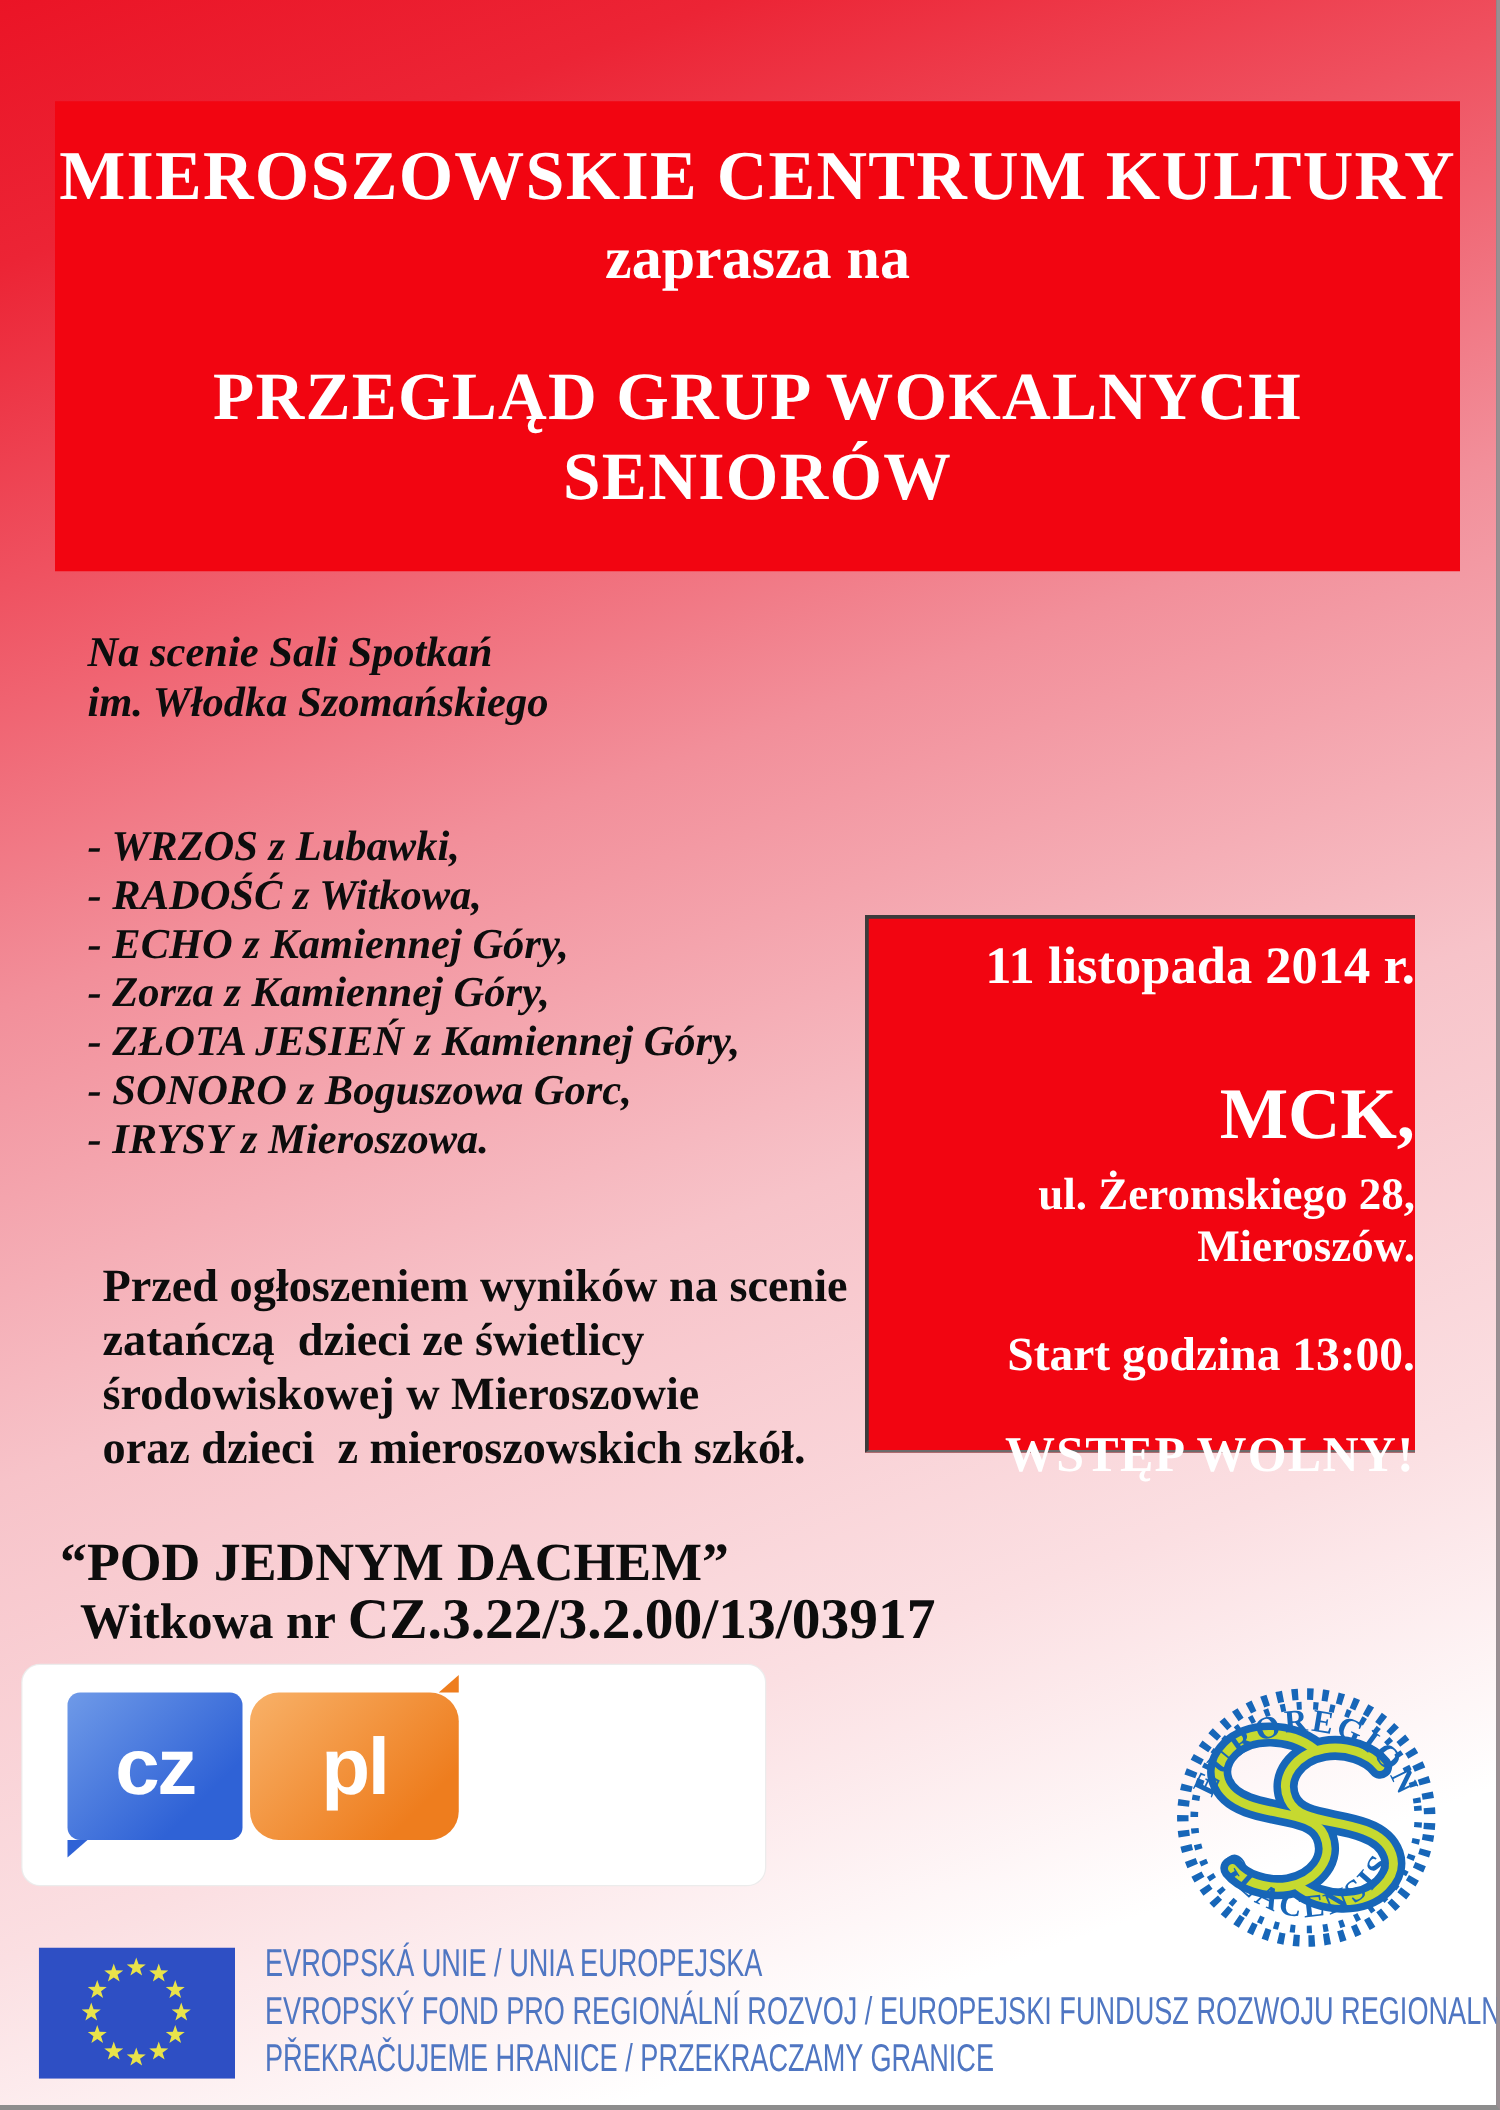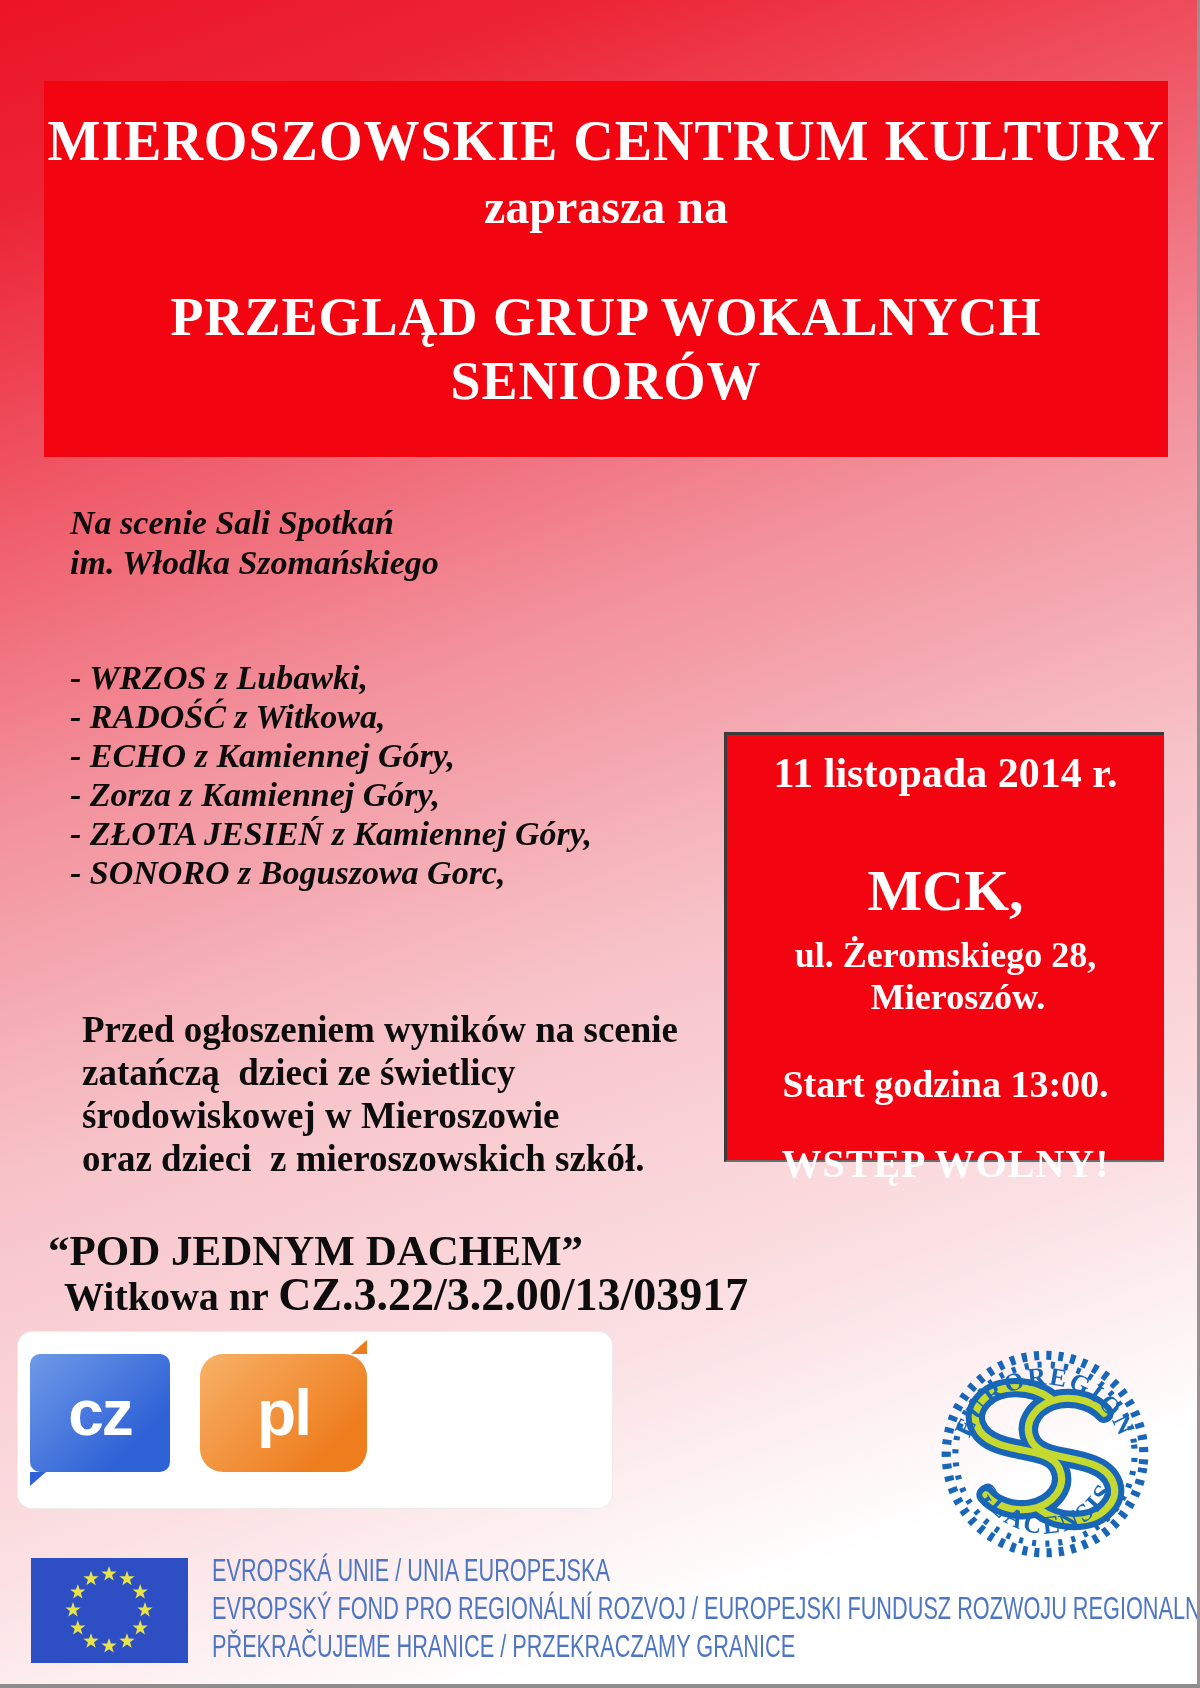--- a/index.html
+++ b/index.html
@@ -14,40 +14,40 @@
   .banner{position:absolute;left:44px;top:81px;width:1124px;height:376px;background:#f20511;color:#fff;text-align:center;}
   .banner .b1{font-size:56px;font-weight:bold;padding-top:28px;letter-spacing:1px;}
   .banner .b2{font-size:48px;font-weight:bold;margin-top:6px;}
   .banner .b3{font-size:54px;font-weight:bold;margin-top:52px;letter-spacing:1px;}
   .banner .b4{font-size:54px;font-weight:bold;margin-top:2px;letter-spacing:1px;}
   
   .intro{position:absolute;left:70px;top:503px;color:#0d0d0d;font-style:italic;font-weight:bold;font-size:34px;line-height:40px;}
   .groups{position:absolute;left:70px;top:658px;color:#0d0d0d;font-style:italic;font-weight:bold;font-size:34px;line-height:39px;}
   .intro div,.groups div,.details div{white-space:pre;}
   
-  .infobox{position:absolute;left:724px;top:732px;width:440px;height:430px;box-sizing:border-box;background:#f20511;
+  .infobox{position:absolute;left:692px;top:732px;width:440px;height:430px;box-sizing:border-box;background:#f20511;
     border-left:3px solid #3b3b3b;border-top:3px solid #3b3b3b;border-bottom:2px solid #6b6b6b;
-    color:#fff;text-align:center;font-weight:bold;}
+    color:#fff;text-align:right;font-weight:bold;}
   .infobox .date{font-size:42px;margin-top:14px;}
   .infobox .venue{font-size:58px;margin-top:60px;}
   .infobox .addr1{font-size:36px;margin-top:10px;}
   .infobox .addr2{font-size:36px;padding-left:25px;}
   .infobox .start{font-size:38px;margin-top:44px;}
   .infobox .free{font-size:40px;margin-top:34px;letter-spacing:1px;}
   
   .details{position:absolute;left:82px;top:1008px;color:#0d0d0d;font-weight:bold;font-size:37px;line-height:43px;}
   
   .proj1{position:absolute;left:48px;top:1226px;color:#0d0d0d;font-weight:bold;font-size:43px;}
   .proj2{position:absolute;left:64px;top:1268px;color:#0d0d0d;font-weight:bold;font-size:40px;}
   .proj2 .num{font-size:46px;}
   
   .card{position:absolute;left:18px;top:1332px;width:594px;height:176px;background:#fff;border-radius:14px;box-shadow:0 0 0 1px #ececec;}
   .bubble{position:absolute;top:22px;height:118px;border-radius:10px;color:#fff;font-family:"Liberation Sans","DejaVu Sans",sans-serif;
     font-weight:bold;font-size:64px;display:flex;align-items:center;justify-content:center;letter-spacing:-2px;}
-  .cz{left:12px;width:140px;background:linear-gradient(135deg,#6f9ae8 0%,#2f62d6 75%);}
+  .cz{left:36px;width:140px;background:linear-gradient(135deg,#6f9ae8 0%,#2f62d6 75%);}
   .cz::after{content:'';position:absolute;left:0;top:100%;width:0;height:0;
     border-style:solid;border-width:14px 16px 0 0;border-color:#2f62d6 transparent transparent transparent;}
   .pl{left:182px;width:167px;background:linear-gradient(135deg,#f8b168 0%,#ee7d1e 80%);border-radius:23px;}
   .pl::after{content:'';position:absolute;right:0;bottom:100%;width:0;height:0;
     border-style:solid;border-width:0 0 14px 16px;border-color:transparent transparent #ee7d1e transparent;}
   .ciltext{position:absolute;left:366px;top:34px;font-family:"Liberation Sans","DejaVu Sans",sans-serif;font-weight:bold;color:#2b6cc4;}
   .ciltext .l1{font-size:43px;line-height:46px;letter-spacing:1px;}
   .ciltext .l2{font-size:40px;line-height:44px;letter-spacing:3px;}
   .ciltext .orange{color:#f08a28;}
   
@@ -74,20 +74,21 @@
     <div>im. Włodka Szomańskiego</div>
   </div>
 
   <div class="groups">
     <div>- WRZOS z Lubawki,</div>
     <div>- RADOŚĆ z Witkowa,</div>
     <div>- ECHO z Kamiennej Góry,</div>
     <div>- Zorza z Kamiennej Góry,</div>
     <div>- ZŁOTA JESIEŃ z Kamiennej Góry,</div>
     <div>- SONORO z Boguszowa Gorc,</div>
+    <div>- IRYSY z Mieroszowa.</div>
   </div>
 
   <div class="infobox">
     <div class="date">11 listopada 2014 r.</div>
     <div class="venue">MCK,</div>
     <div class="addr1">ul. Żeromskiego 28,</div>
     <div class="addr2">Mieroszów.</div>
     <div class="start">Start godzina 13:00.</div>
     <div class="free">WSTĘP WOLNY!</div>
   </div>

